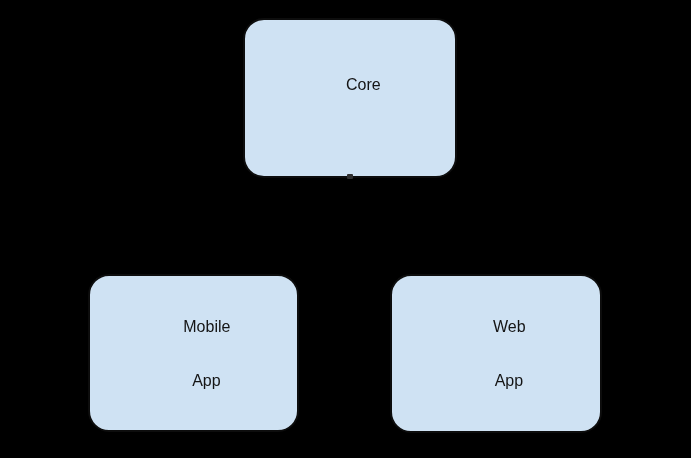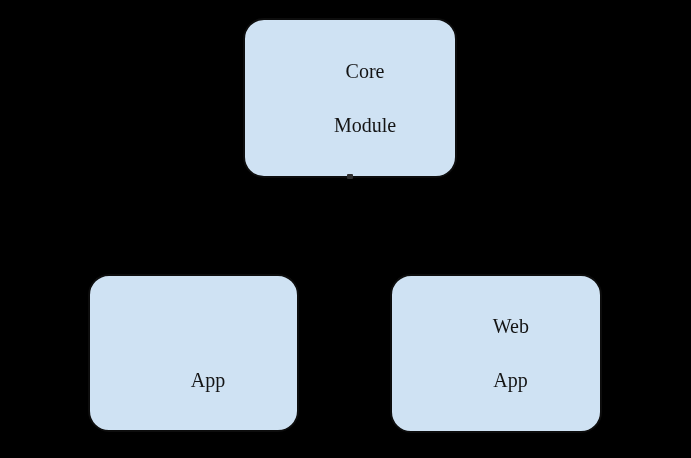--- a/index.html
+++ b/index.html
@@ -26,24 +26,23 @@
     border: 2px solid #0d0d0d;
     border-radius: 21px;
     display: flex;
     flex-direction: column;
     align-items: center;
     justify-content: center;
     text-align: center;
   }
   .node-label {
     color: #141414;
-    font-size: 20px;
+    font-size: 16px;
     line-height: 27px;
     white-space: pre;
-    font-family: Liberation Serif, serif;
   }
   .node-core   { left: 243px; top: 18px;  width: 214px; height: 160px; }
   .node-mobile { left: 88px;  top: 274px; width: 211px; height: 158px; }
   .node-web    { left: 390px; top: 274px; width: 212px; height: 159px; }
   .arrow-mark {
     position: absolute;
     left: 347px;
     top: 174px;
     width: 6px;
     height: 5px;
@@ -52,29 +51,28 @@
   }
 </style>
 </head>
 <body>
 
 <div class="canvas">
 
   <div class="node node-core">
     <div class="node-label">
       <span>Core</span><br>
-      <span>Module</span>
     </div>
   </div>
 
   <div class="arrow-mark"></div>
 
   <div class="node node-mobile">
     <div class="node-label">
-      <br>
+      <span>Mobile</span><br>
       <span>App</span>
     </div>
   </div>
 
   <div class="node node-web">
     <div class="node-label">
       <span>Web</span><br>
       <span>App</span>
     </div>
   </div>

